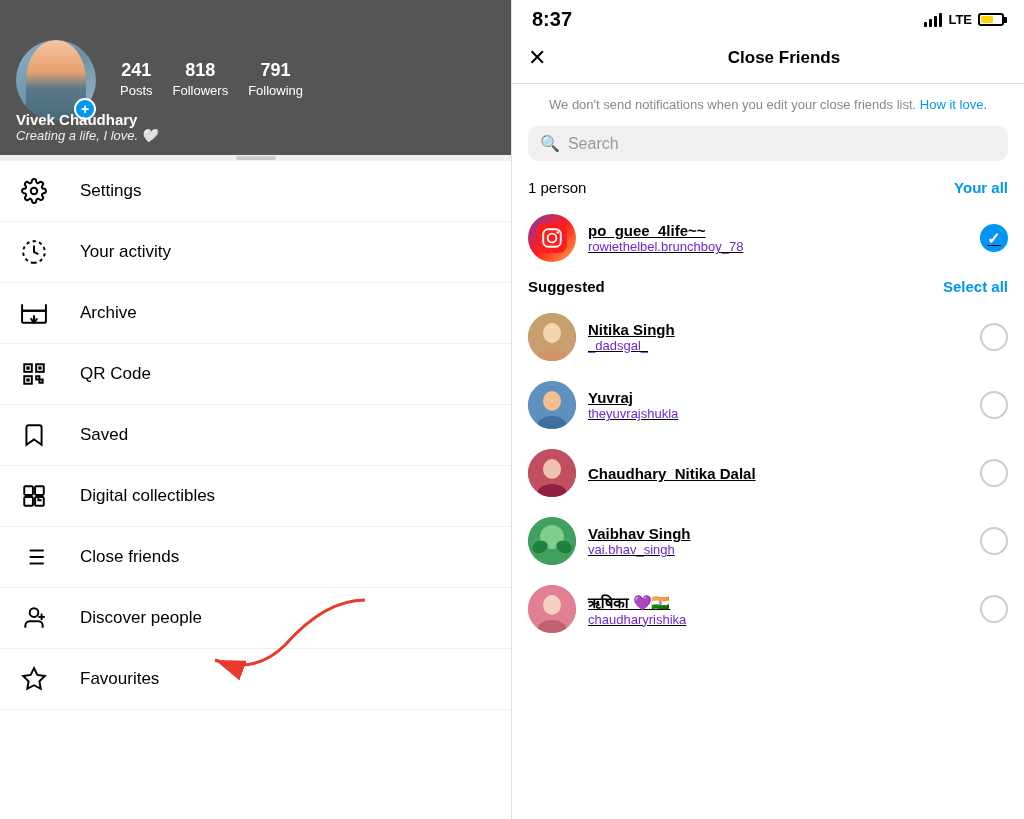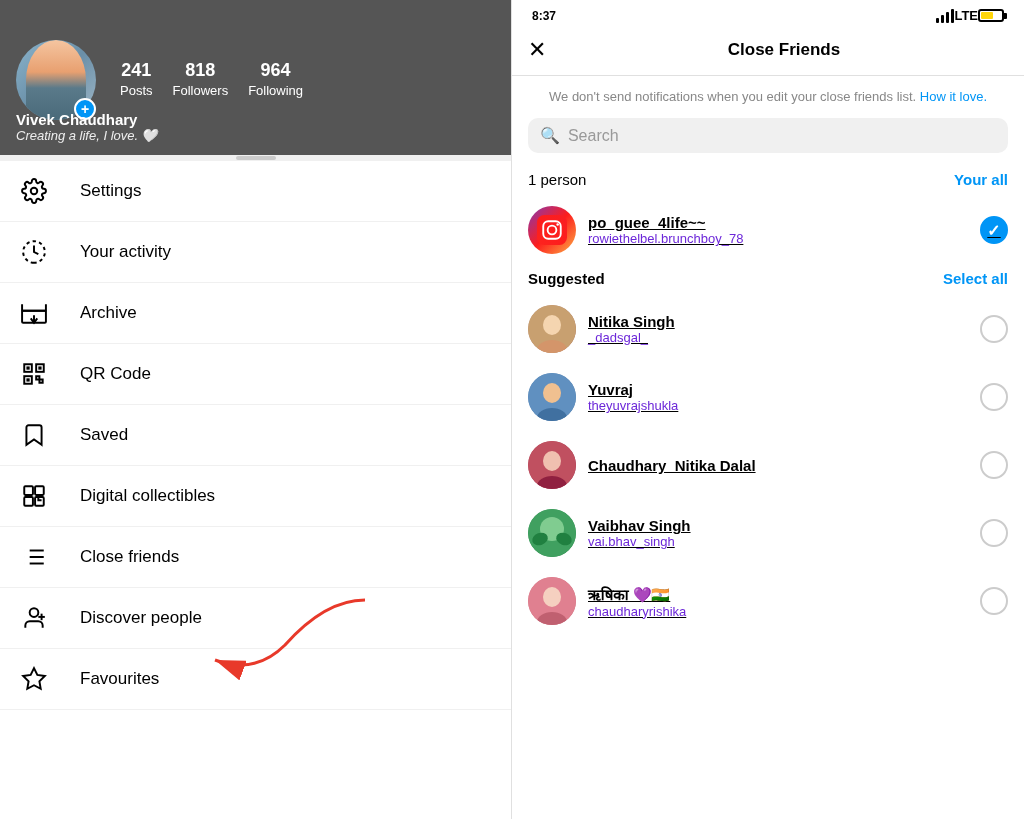--- a/index.html
+++ b/index.html
@@ -175,28 +175,29 @@
 
     .status-bar {
       display: flex;
       justify-content: space-between;
       align-items: center;
       padding: 8px 20px 6px;
       background: #fff;
     }
 
     .status-time {
-      font-size: 12px;
+      font-size: 20px;
       font-weight: 700;
       color: #000;
     }
 
     .status-icons {
       display: flex;
       align-items: center;
+      gap: 6px;
     }
 
     .signal-bars {
       display: flex;
       align-items: flex-end;
       gap: 2px;
     }
 
     .signal-bar {
       background: #000;
@@ -419,21 +420,21 @@
       <div class="profile-stats">
         <div class="stat-item">
           <span class="stat-number">241</span>
           <span class="stat-label">Posts</span>
         </div>
         <div class="stat-item">
           <span class="stat-number">818</span>
           <span class="stat-label">Followers</span>
         </div>
         <div class="stat-item">
-          <span class="stat-number">964</span>
+          <span class="stat-number">791</span>
           <span class="stat-label">Following</span>
         </div>
       </div>
       <div class="profile-info">
         <div class="profile-name">Vivek Chaudhary</div>
         <div class="profile-bio">Creating a life, I love. 🤍</div>
       </div>
     </div>
 
     <div class="scroll-indicator">

